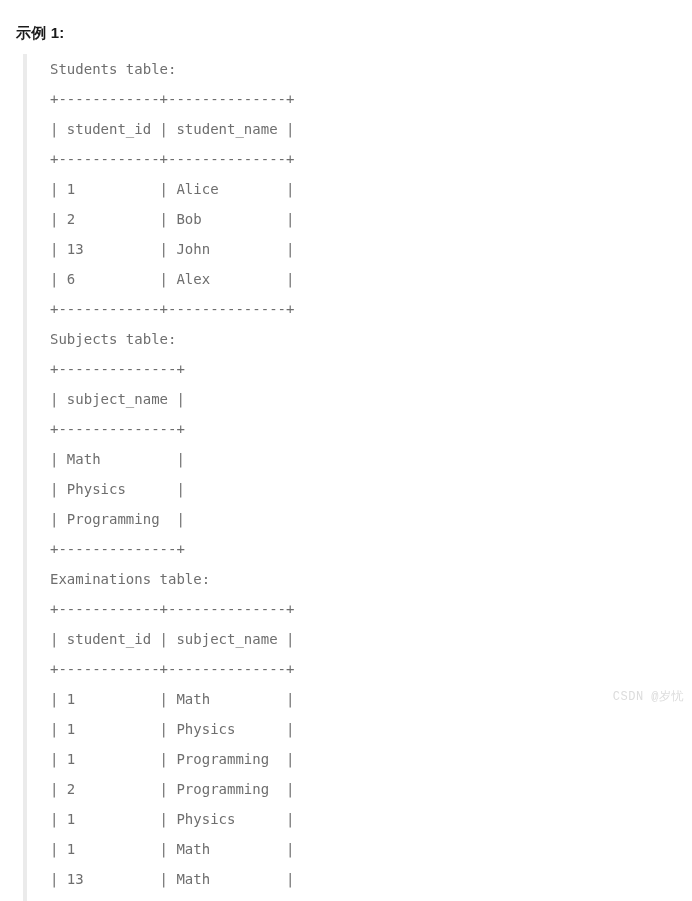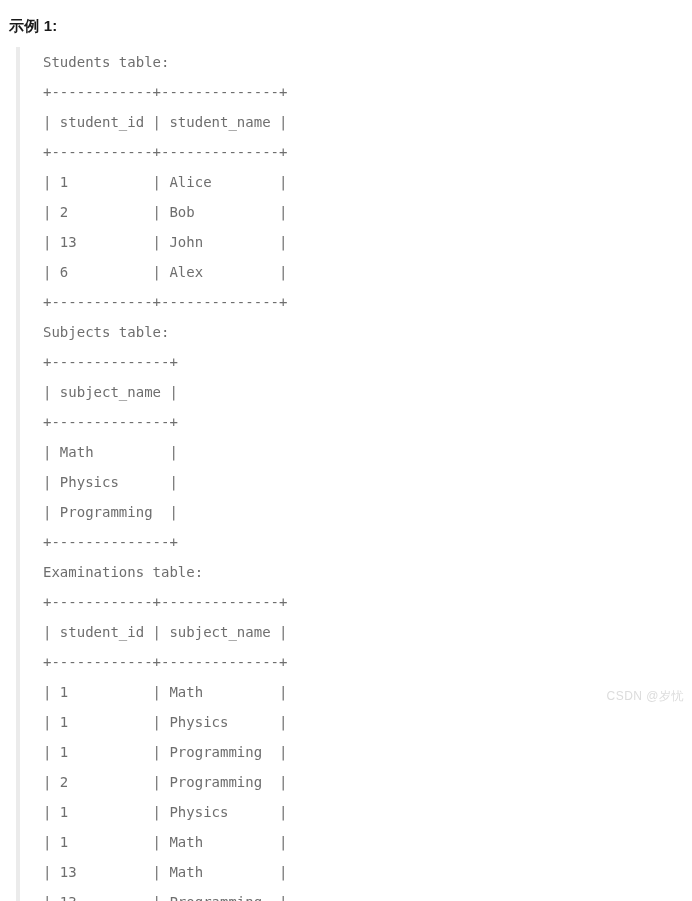--- a/index.html
+++ b/index.html
@@ -13,21 +13,21 @@
     position: relative;
     font-family: "Liberation Sans", sans-serif;
     overflow: hidden;
   }
 
   .page {
     position: relative;
     width: 692px;
     height: 711px;
     box-sizing: border-box;
-    padding: 5px;
+    padding: 12px;
   }
 
   .example-heading {
     font-family: "Liberation Sans", sans-serif;
     font-weight: bold;
     font-size: 15px;
     color: #1a1a1a;
     margin: 0;
     padding: 10px 0 0 4px;
     letter-spacing: 0.2px;
@@ -67,21 +67,21 @@
     color: #6e6e6e;
     white-space: pre;
     letter-spacing: 0px;
     background: transparent;
   }
 
   .watermark {
     position: absolute;
     right: 8px;
     bottom: 6px;
-    font-family: Liberation Sans, sans-serif;
+    font-family: Liberation Mono, monospace;
     font-size: 12px;
     color: #dcdcdc;
     letter-spacing: 0.5px;
     white-space: nowrap;
   }
 </style>
 </head>
 <body>
 
 <div class="page">

